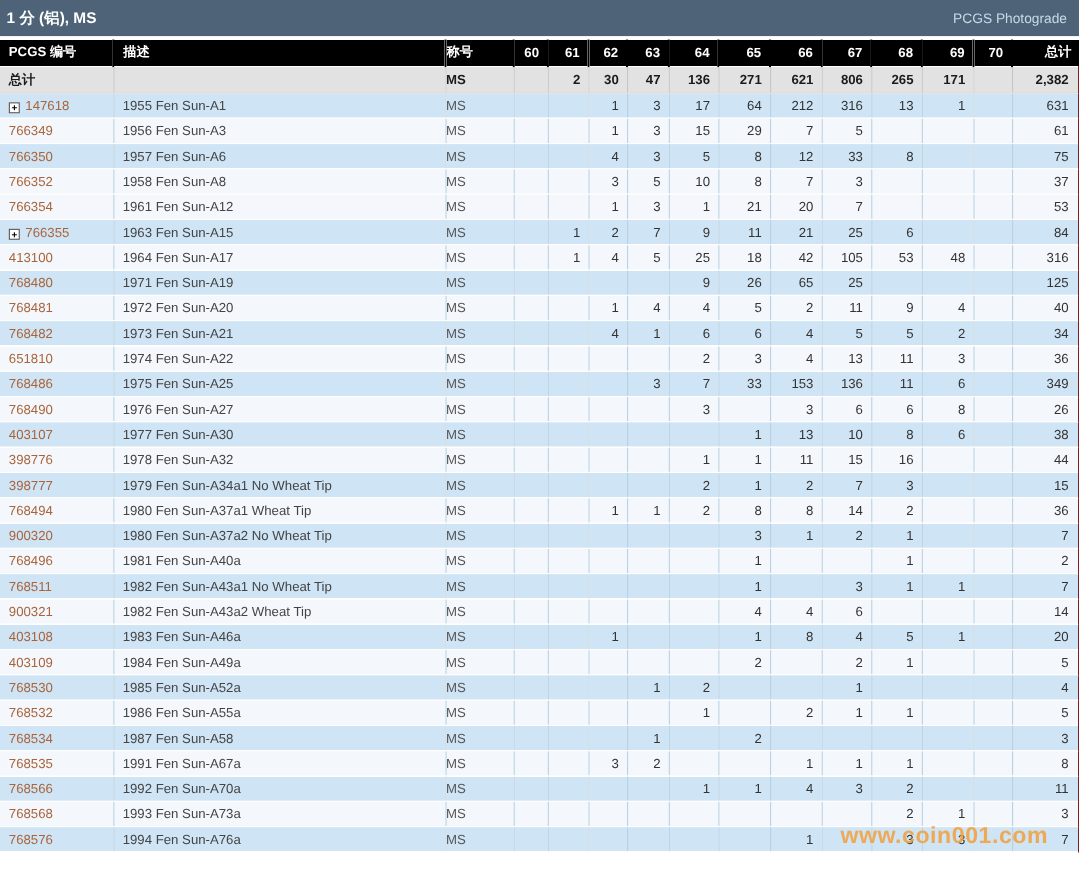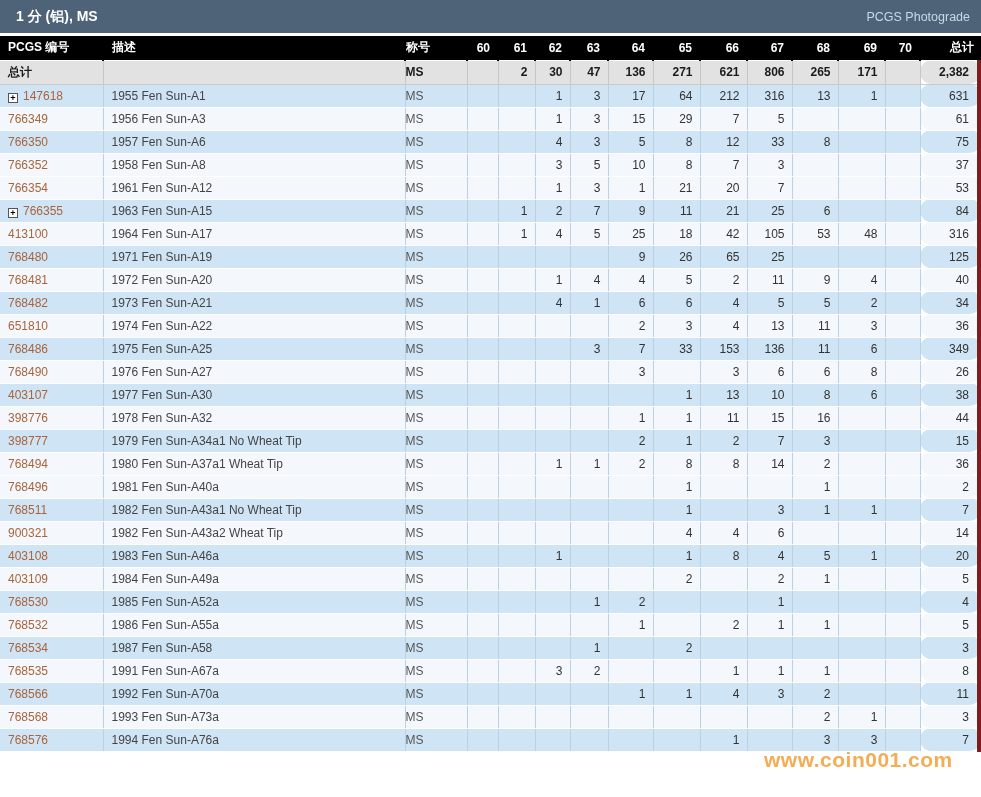--- a/index.html
+++ b/index.html
@@ -2,21 +2,21 @@
 <html><head>
 <meta charset="utf-8">
 <style>
   * { margin: 0; padding: 0; box-sizing: border-box; }
   html,body { width: 981px; height: 797px; background: #ffffff;
     font-family: "Liberation Sans", "DejaVu Sans", sans-serif; }
   .page { position: relative; width: 981px; height: 797px; overflow: hidden; }
 
   
   .title-bar { height: 33px; background: #4e6378; display: flex;
-    align-items: center; justify-content: space-between; padding: 0 11px 0 16px; }
+    align-items: center; justify-content: space-between; padding: 0 11px 0 6px; }
   .title-bar .title { color: #ffffff; font-size: 14px; font-weight: bold; }
   .title-bar .link { color: #c7d9e7; font-size: 12.5px; }
   .gap { height: 3px; background: #ffffff; }
 
   
   table { width: 981px; border-collapse: collapse; table-layout: fixed; }
   th, td { overflow: hidden; white-space: nowrap; }
 
   thead th { height: 24px; background: #000000; color: #ffffff;
     font-size: 12px; font-weight: bold; border-bottom: 1px solid #ffffff; }
@@ -24,21 +24,21 @@
 
   tr.totals-row td { height: 24px; background: #e2e2e2; color: #1b1b1b;
     font-size: 12px; font-weight: bold; border-bottom: 1px solid #c9c9c9; }
   tr.totals-row td + td { border-left: 1px solid #c6c6c6; }
 
   tbody td { height: 23px; font-size: 12px; color: #333333;
     border-bottom: 1px solid #fdfdfd; }
   tbody td + td { border-left: 1px solid #b9d1e3; }
   tr.row-blue td { background: #cfe4f4; }
   tr.row-light td { background: #f4f8fc; }
-  tbody td.col-total { border-right: 8px solid #7f1d1d; border-radius: 12px; }
+  tbody td.col-total { border-right: 3px solid #7f1d1d; }
 
   .al { text-align: left; padding-left: 8px; }
   .ac { text-align: left; }
   .ar { text-align: right; padding-right: 7px; }
   .col-total.ar { padding-right: 8px; }
 
   .pcgs-number { color: #a9643c; cursor: pointer; }
   .desc-text { color: #444444; }
   .designation { color: #555555; }
 
@@ -400,20 +400,37 @@
           <td class="ar">1</td>
           <td class="ar">2</td>
           <td class="ar">8</td>
           <td class="ar">8</td>
           <td class="ar">14</td>
           <td class="ar">2</td>
           <td class="ar"></td>
           <td class="ar"></td>
           <td class="ar col-total">36</td>
         </tr>
+        <tr class="row-blue">
+          <td class="al col-number"><span class="pcgs-number">900320</span></td>
+          <td class="al"><span class="desc-text">1980 Fen Sun-A37a2 No Wheat Tip</span></td>
+          <td class="ac"><span class="designation">MS</span></td>
+          <td class="ar"></td>
+          <td class="ar"></td>
+          <td class="ar"></td>
+          <td class="ar"></td>
+          <td class="ar"></td>
+          <td class="ar">3</td>
+          <td class="ar">1</td>
+          <td class="ar">2</td>
+          <td class="ar">1</td>
+          <td class="ar"></td>
+          <td class="ar"></td>
+          <td class="ar col-total">7</td>
+        </tr>
         <tr class="row-light">
           <td class="al col-number"><span class="pcgs-number">768496</span></td>
           <td class="al"><span class="desc-text">1981 Fen Sun-A40a</span></td>
           <td class="ac"><span class="designation">MS</span></td>
           <td class="ar"></td>
           <td class="ar"></td>
           <td class="ar"></td>
           <td class="ar"></td>
           <td class="ar"></td>
           <td class="ar">1</td>

